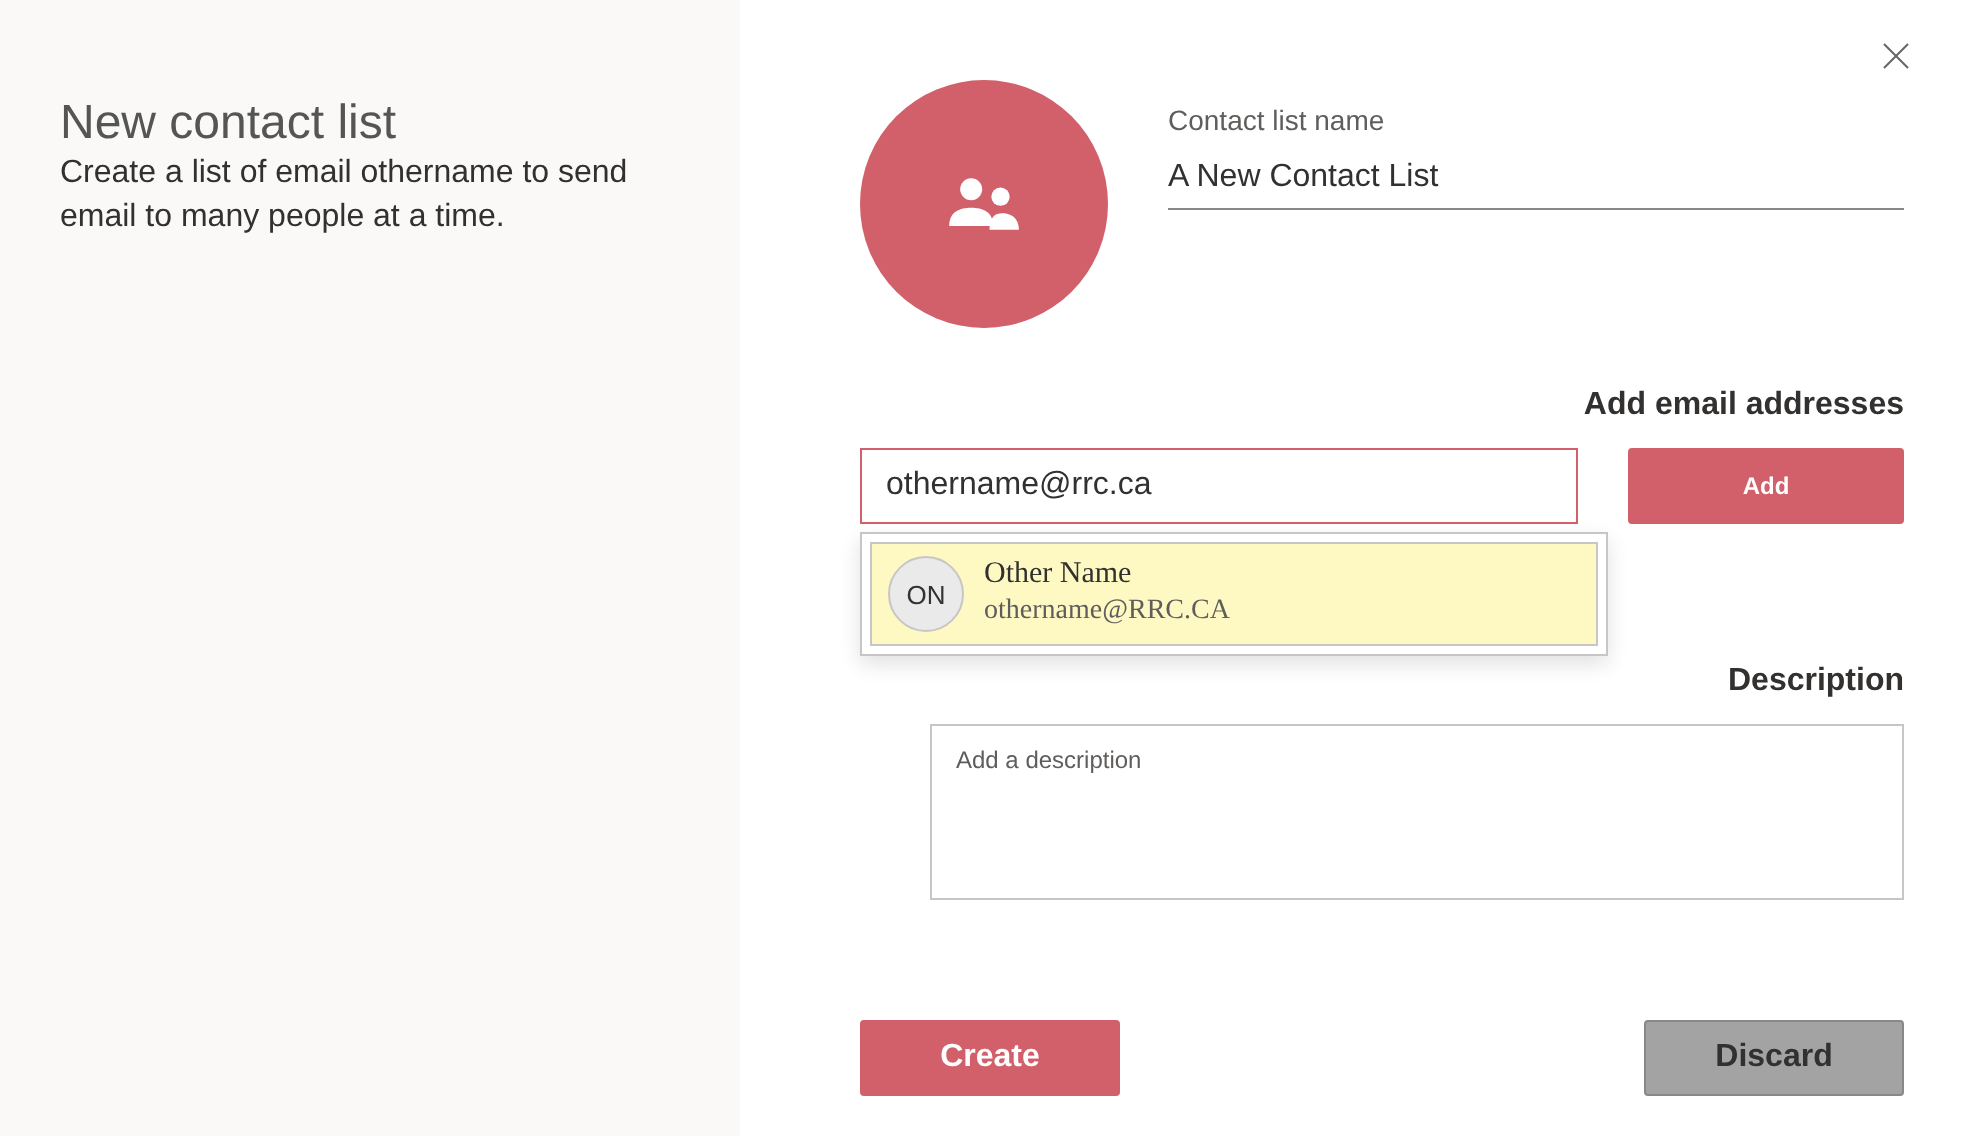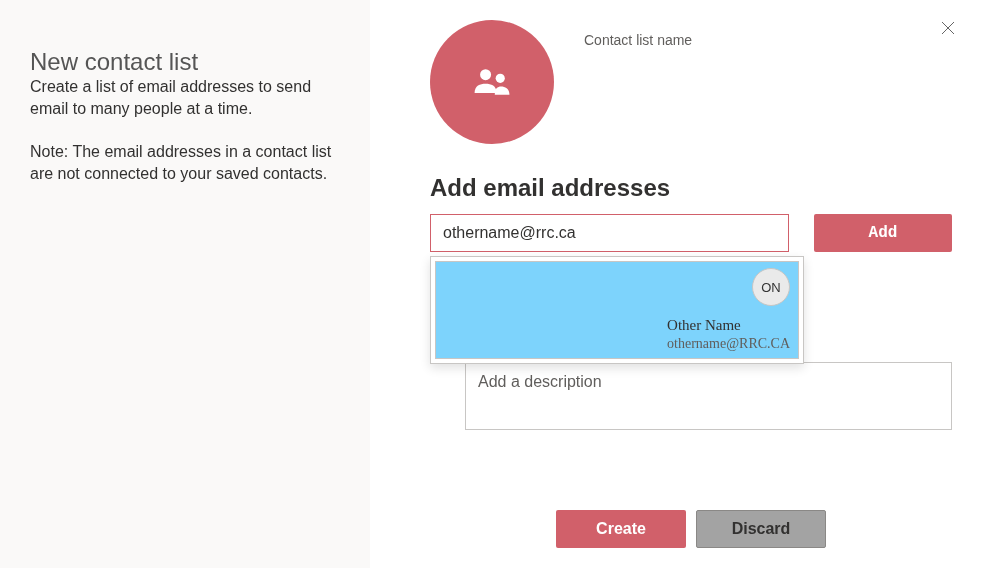--- a/index.html
+++ b/index.html
@@ -27,21 +27,21 @@
   .desc {
     font-size: 16px;
     color: #323130;
     line-height: 1.4;
     margin-bottom: 20px;
     font-weight: 400;
   }
   .right-panel {
     flex: 1;
     position: relative;
-    padding: 20px 30px 20px 60px;
+    padding: 40px 30px 20px 60px;
     display: flex;
     flex-direction: column;
   }
   .close-btn {
     position: absolute;
     top: 14px;
     right: 20px;
     width: 28px;
     height: 28px;
     display: flex;
@@ -79,24 +79,25 @@
     border: none;
     border-bottom: 1px solid #888;
     font-size: 16px;
     padding: 4px 0 6px 0;
     color: #323130;
     background: transparent;
     outline: none;
     font-family: inherit;
   }
   .section-heading {
-    font-size: 24px;
+    font-size: 16px;
     font-weight: 600;
     color: #323130;
     margin-bottom: 12px;
+    text-align: right;
   }
   .email-row {
     display: flex;
     gap: 25px;
     position: relative;
   }
   .email-input {
     flex: 1;
     height: 38px;
     border: 1px solid #d1606a;
@@ -105,46 +106,45 @@
     color: #323130;
     font-family: inherit;
     outline: none;
   }
   .add-btn {
     width: 138px;
     height: 38px;
     background: #d1606a;
     color: #fff;
     border: none;
-    font-size: 16px;
+    font-size: 12px;
     font-weight: 600;
     border-radius: 2px;
     cursor: pointer;
-    font-family: Liberation Mono, monospace;
+    font-family: Liberation Sans, sans-serif;
   }
   .suggestion-popup {
     position: absolute;
     top: 42px;
     left: 0;
     width: 374px;
     background: #fff;
     border: 1px solid #c8c6c4;
     box-shadow: 0 4px 10px rgba(0,0,0,0.12);
     z-index: 10;
     padding: 4px;
   }
   .suggestion-item {
     display: flex;
-    align-items: flex-end;
+    align-items: flex-start;
     gap: 10px;
     padding: 6px 8px;
-    background: #7dd3fc;
-    border: 1px solid #c8c6c4;
-    cursor: pointer;
-    flex-direction: column;
+    background: #fef9c3;
+    border: 1px solid #c8c6c4;
+    cursor: pointer;
   }
   .suggestion-avatar {
     width: 38px;
     height: 38px;
     border-radius: 50%;
     background: #eaeaea;
     border: 1px solid #c8c6c4;
     display: flex;
     align-items: center;
     justify-content: center;
@@ -152,34 +152,34 @@
     color: #333;
     font-weight: 400;
     flex-shrink: 0;
   }
   .suggestion-text { display: flex; flex-direction: column; line-height: 1.25; font-family: Liberation Serif, serif; }
   .suggestion-name { font-size: 15px; color: #323130; }
   .suggestion-email { font-size: 14px; color: #605e5c; }
   .desc-block { margin-top: 70px; margin-left: 35px; }
   .desc-textarea {
     width: 100%;
-    height: 68px;
+    height: 88px;
     border: 1px solid #c8c6c4;
     padding: 10px 12px;
-    font-size: 16px;
+    font-size: 12px;
     font-family: inherit;
     color: #323130;
     resize: none;
     outline: none;
   }
   .desc-textarea::placeholder { color: #605e5c; }
   .footer {
     margin-top: auto;
     display: flex;
-    justify-content: center;
+    justify-content: space-between;
     gap: 10px;
     padding-top: 20px;
   }
   .btn {
     height: 38px;
     min-width: 130px;
     padding: 0 20px;
     font-size: 16px;
     font-weight: 600;
     border-radius: 2px;
@@ -195,22 +195,21 @@
     background: #a3a3a3;
     color: #323130;
     border: 1px solid #8a8886;
   }
 </style>
 </head>
 <body>
 
 <div class="left-panel">
   <div class="title">New contact list</div>
-  <div class="desc">Create a list of email addresses to send email to many people at a time.</div>
-  <div class="desc">Note: The email addresses in a contact list are not connected to your saved contacts.</div>
+  <div class="desc">Create a list of email othername to send email to many people at a time.</div>
 </div>
 
 <div class="right-panel">
 
   <div class="close-btn">
     <svg viewBox="0 0 14 14">
         <path d="M1 1 L13 13 M13 1 L1 13" stroke="#666" stroke-width="1" fill="none"></path>
       </svg>
   </div>
 
@@ -218,20 +217,21 @@
     <div class="avatar">
       <svg viewBox="0 0 48 48">
         <circle cx="17" cy="16" r="6" fill="#fff"></circle>
         <circle cx="33" cy="20" r="5" fill="#fff"></circle>
         <path d="M5 36 C5 28 11 26 17 26 C23 26 29 28 29 36 Z" fill="#fff"></path>
         <path d="M27 38 C27 31 30 29 34 29 C38 29 43 31 43 38 Z" fill="#fff"></path>
       </svg>
     </div>
     <div class="name-block">
       <div class="field-label">Contact list name</div>
+      <input type="text" class="name-input" value="A New Contact List" style="">
     </div>
   </div>
 
   <div class="section-heading">Add email addresses</div>
   <div class="email-row">
     <input type="text" class="email-input" value="othername@rrc.ca" style="">
     <button class="add-btn">Add</button>
 
     <div class="suggestion-popup">
       <div class="suggestion-item">

